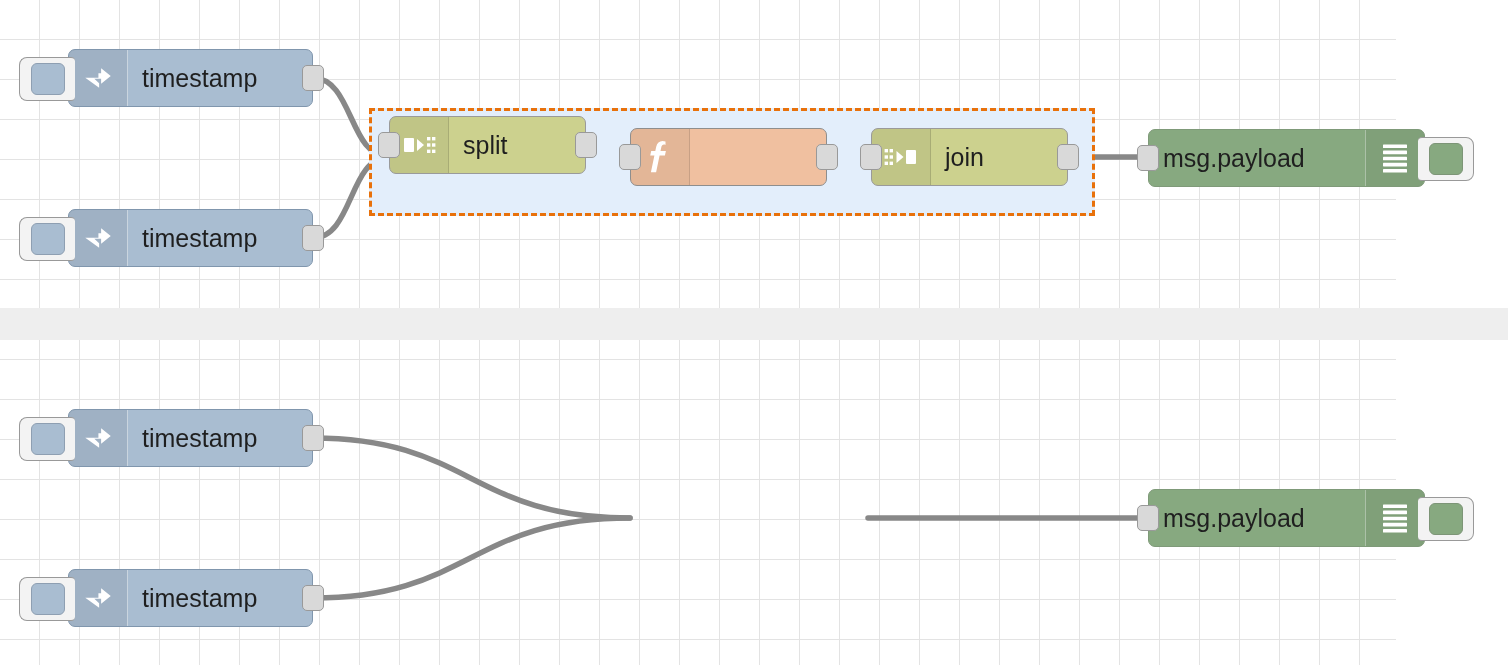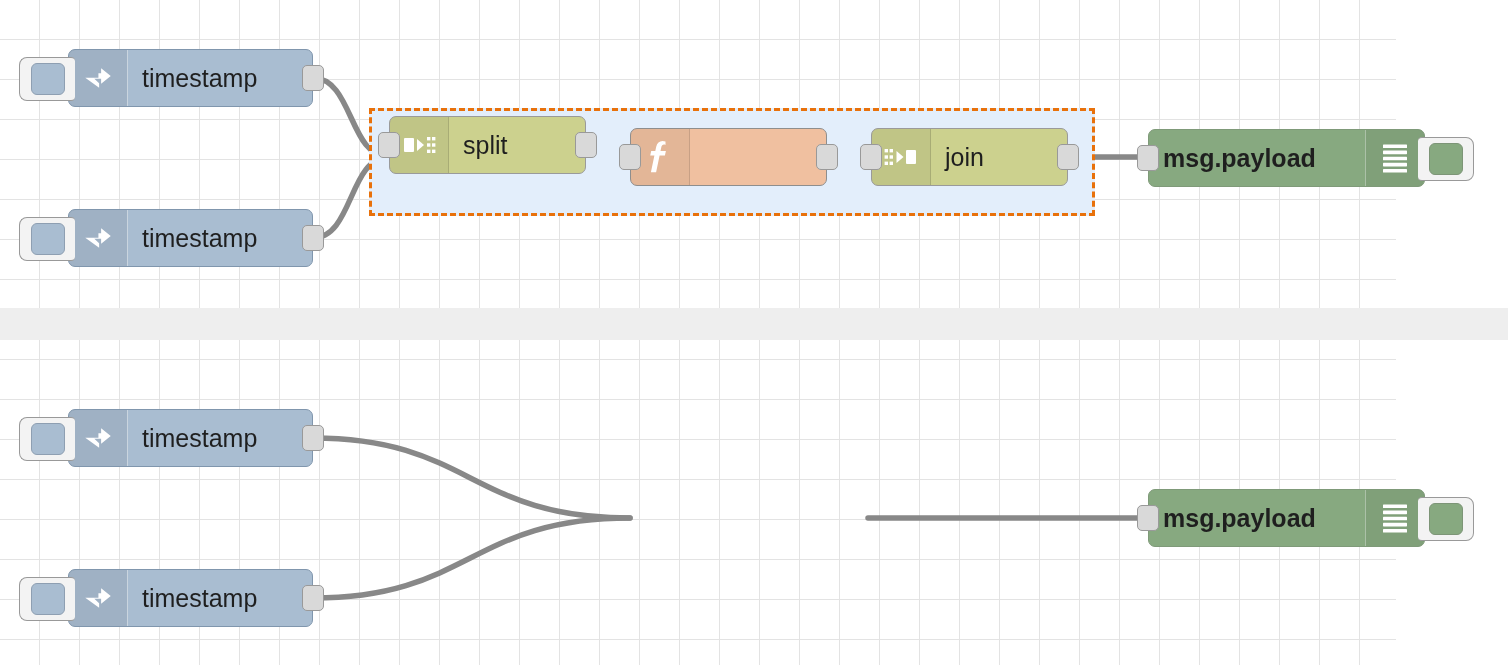--- a/index.html
+++ b/index.html
@@ -54,21 +54,21 @@
     display:flex;align-items:center;justify-content:center;
   }
   .inject-btn .pad{
     width:32px;height:30px;background:#a9bdd1;
     border:1.4px solid #8e9fb2;border-radius:6px;
   }
 
   
   .node.debug{background:#87a980;border-color:#7f9a79;}
   .node.debug .iconbox{order:2;background:rgba(0,0,0,.05);border-right:none;border-left:1.4px solid rgba(255,255,255,.35);border-radius:0 5px 5px 0;}
-  .node.debug .label{order:1;font-weight:bold;}
+  .node.debug .label{order:1;}
   .debug-btn{
     position:absolute;right:-50px;top:7px;
     width:56px;height:44px;box-sizing:border-box;
     background:#f3f3f3;border:1.6px solid #999999;
     border-radius:4px 8px 8px 4px;border-left:none;
     display:flex;align-items:center;justify-content:center;
   }
   .debug-btn .pad{
     width:32px;height:30px;background:#87a980;
     border:1.4px solid #7d9577;border-radius:6px;

